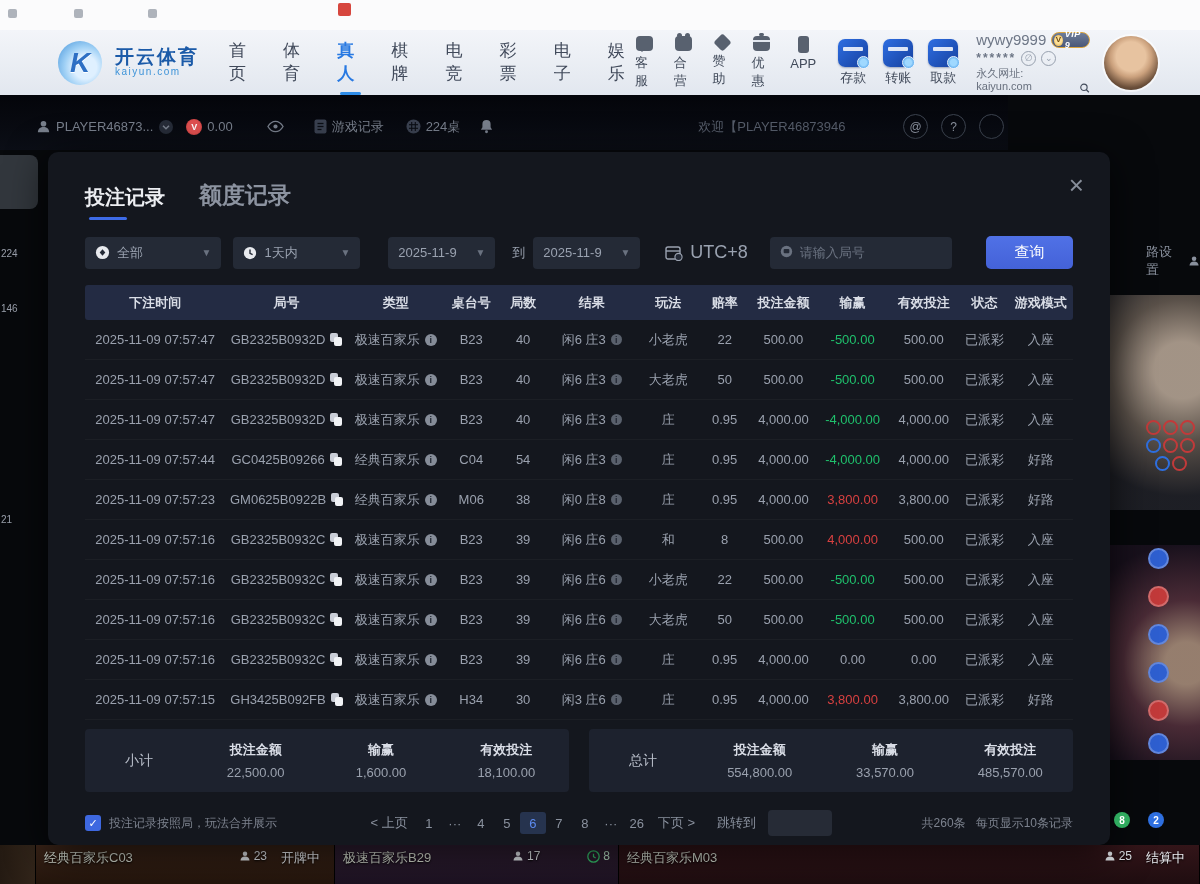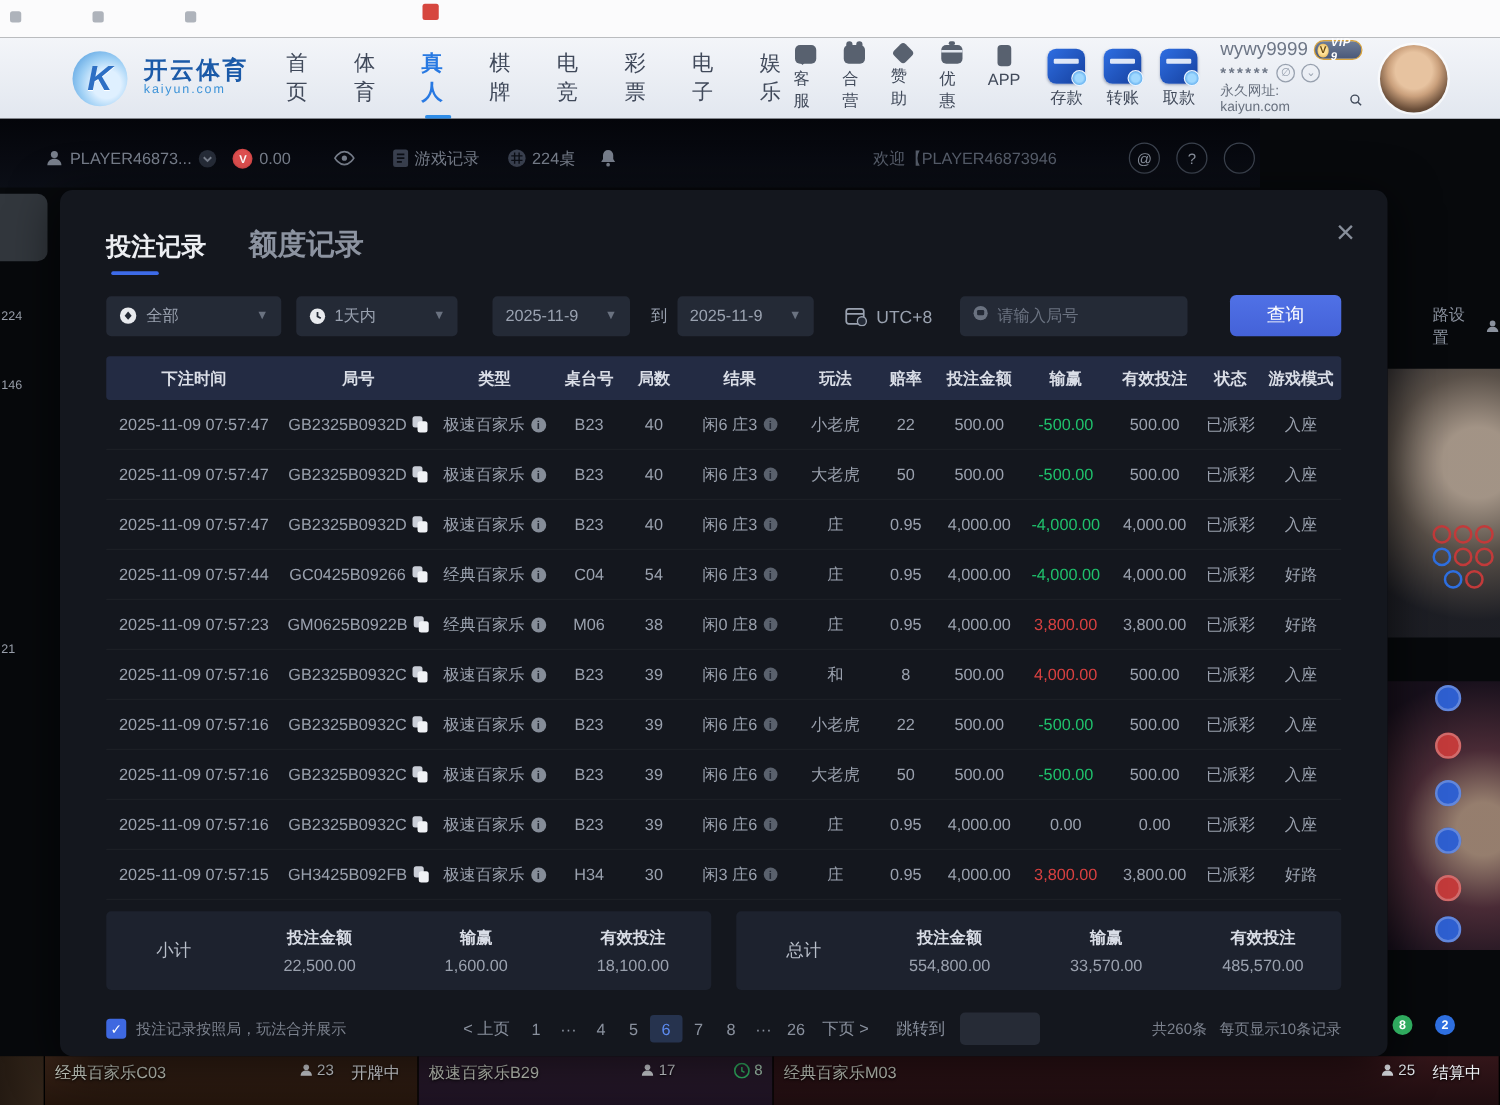--- a/index.html
+++ b/index.html
@@ -48,21 +48,21 @@
   .acc-user{font-size:15px;color:#6d7686;}
   .vip-badge{display:flex;align-items:center;height:14px;border-radius:8px;background:linear-gradient(180deg,#6e7d98,#4a5878);
              border:1px solid #d9a43e;padding:0 6px 0 2px;gap:2px;}
   .vip-v{width:11px;height:11px;border-radius:50%;background:radial-gradient(circle,#ffe29a 0 40%,#e0a83c 100%);
          color:#6b4a10;font-size:8px;font-weight:bold;display:flex;align-items:center;justify-content:center;}
   .vip-text{font-size:9px;font-weight:bold;font-style:italic;color:#fff;letter-spacing:.5px;}
   .acc-row2{display:flex;align-items:center;gap:5px;margin-top:1px;}
   .acc-mask{font-size:12px;color:#6d7686;letter-spacing:2px;font-weight:bold;}
   .mini-circle{width:13px;height:13px;border-radius:50%;border:1px solid #97a0ae;color:#97a0ae;
                font-size:9px;display:flex;align-items:center;justify-content:center;}
-  .acc-row3{display:flex;align-items:center;gap:3px;margin-top:1px;font-size:11px;color:#68707e;}
+  .acc-row3{display:flex;align-items:flex-end;gap:3px;margin-top:1px;font-size:11px;color:#68707e;}
   .avatar{width:54px;height:54px;border-radius:50%;margin:0 42px 0 14px;flex:0 0 auto;
           background:radial-gradient(circle at 50% 38%,#e7c3a0 0 34%,#caa07c 48%,#6b4f3a 72%,#2e241c 100%);
           box-shadow:0 0 0 2px rgba(255,255,255,.6);}
   
   .subbar{position:absolute;top:95px;left:0;width:1008px;height:55px;
           background:linear-gradient(180deg,#04050a 0%,#0b0e16 100%);display:flex;align-items:center;color:#787f8c;font-size:13px;}
   .subbar svg{display:block;}
   .sb-left{display:flex;align-items:center;gap:12px;margin-left:36px;margin-top:8px;}
   .sb-item{display:flex;align-items:center;gap:5px;cursor:pointer;}
   .coin{width:16px;height:16px;border-radius:50%;background:radial-gradient(circle,#e05050 0 55%,#b32d2d 100%);
@@ -95,21 +95,21 @@
   .mtab.active::after{content:"";position:absolute;left:4px;bottom:0;width:38px;height:3px;border-radius:2px;background:#3d6be8;}
   .modal-close{position:absolute;right:26px;top:20px;font-size:26px;color:#878e9a;cursor:pointer;line-height:1;}
   .filters{position:absolute;left:37px;top:84px;right:37px;display:flex;align-items:center;}
   .f-select{height:32px;background:#242a36;border-radius:4px;display:flex;align-items:center;
             padding:0 10px;color:#9aa2b0;font-size:13px;cursor:pointer;}
   .f-select .grow{flex:1;}
   .f-caret{color:#6a7280;font-size:10px;margin-left:8px;}
   .f-ic{margin-right:7px;display:flex;}
   .w158{width:158px;} .w145{width:145px;margin-left:12px;} .wdate{width:118px;}
   .f-to{margin:0 8px 0 17px;color:#9aa2b0;font-size:13px;}
-  .f-utc{display:flex;align-items:center;gap:7px;color:#9aa2b0;font-size:14px;margin-left:25px;}
+  .f-utc{display:flex;align-items:center;gap:7px;color:#9aa2b0;font-size:18px;margin-left:25px;}
   .f-input{width:142px;height:32px;background:#242a36;border:none;border-radius:4px;margin-left:22px;
            color:#c7ccd6;font-size:13px;padding:0 10px 0 30px;outline:none;}
   .f-input::placeholder{color:#6a7280;}
   .f-input-wrap{position:relative;display:flex;align-items:center;}
   .f-input-ic{position:absolute;left:32px;color:#6a7280;}
   .query-btn{width:114px;height:33px;margin-left:34px;background:linear-gradient(180deg,#5071e6,#4462d8);
              border:none;border-radius:5px;color:#fff;font-size:15px;cursor:pointer;}
   .dleft{margin-left:28px;}
   
   .grid13{display:grid;grid-template-columns:14.2% 12.4% 9.7% 5.6% 4.9% 9% 6.5% 4.9% 7% 7% 7.4% 4.9% 6.5%;align-items:center;}

